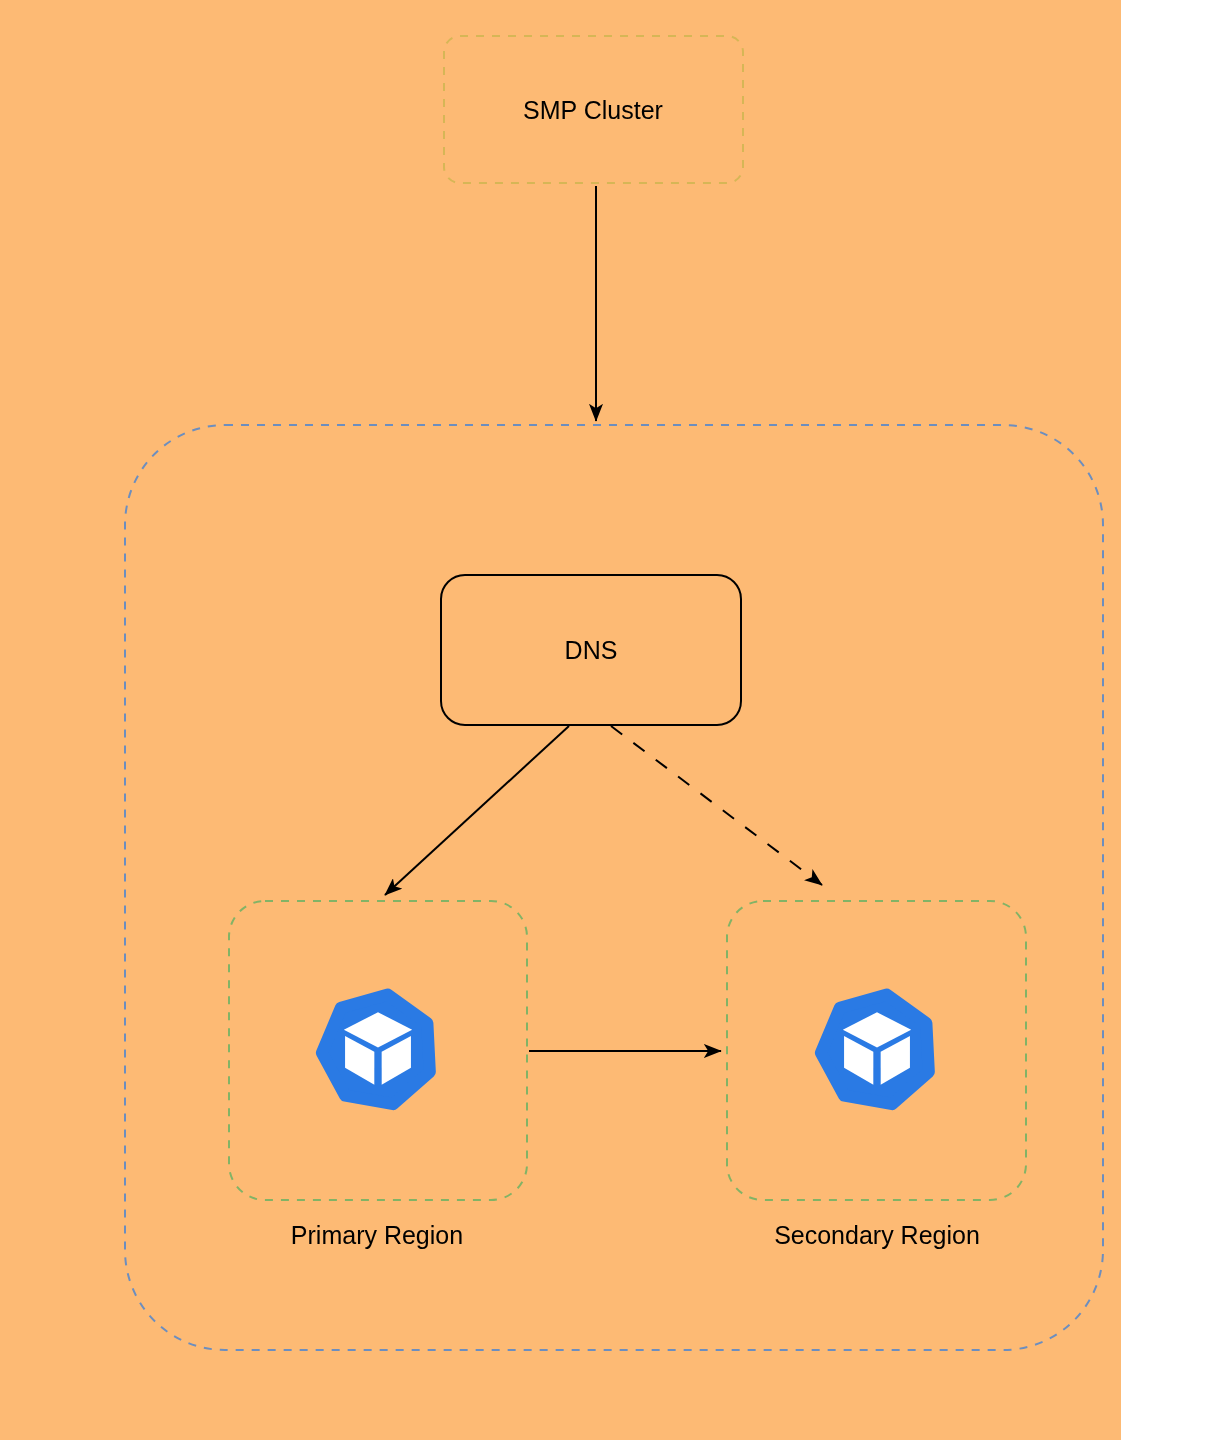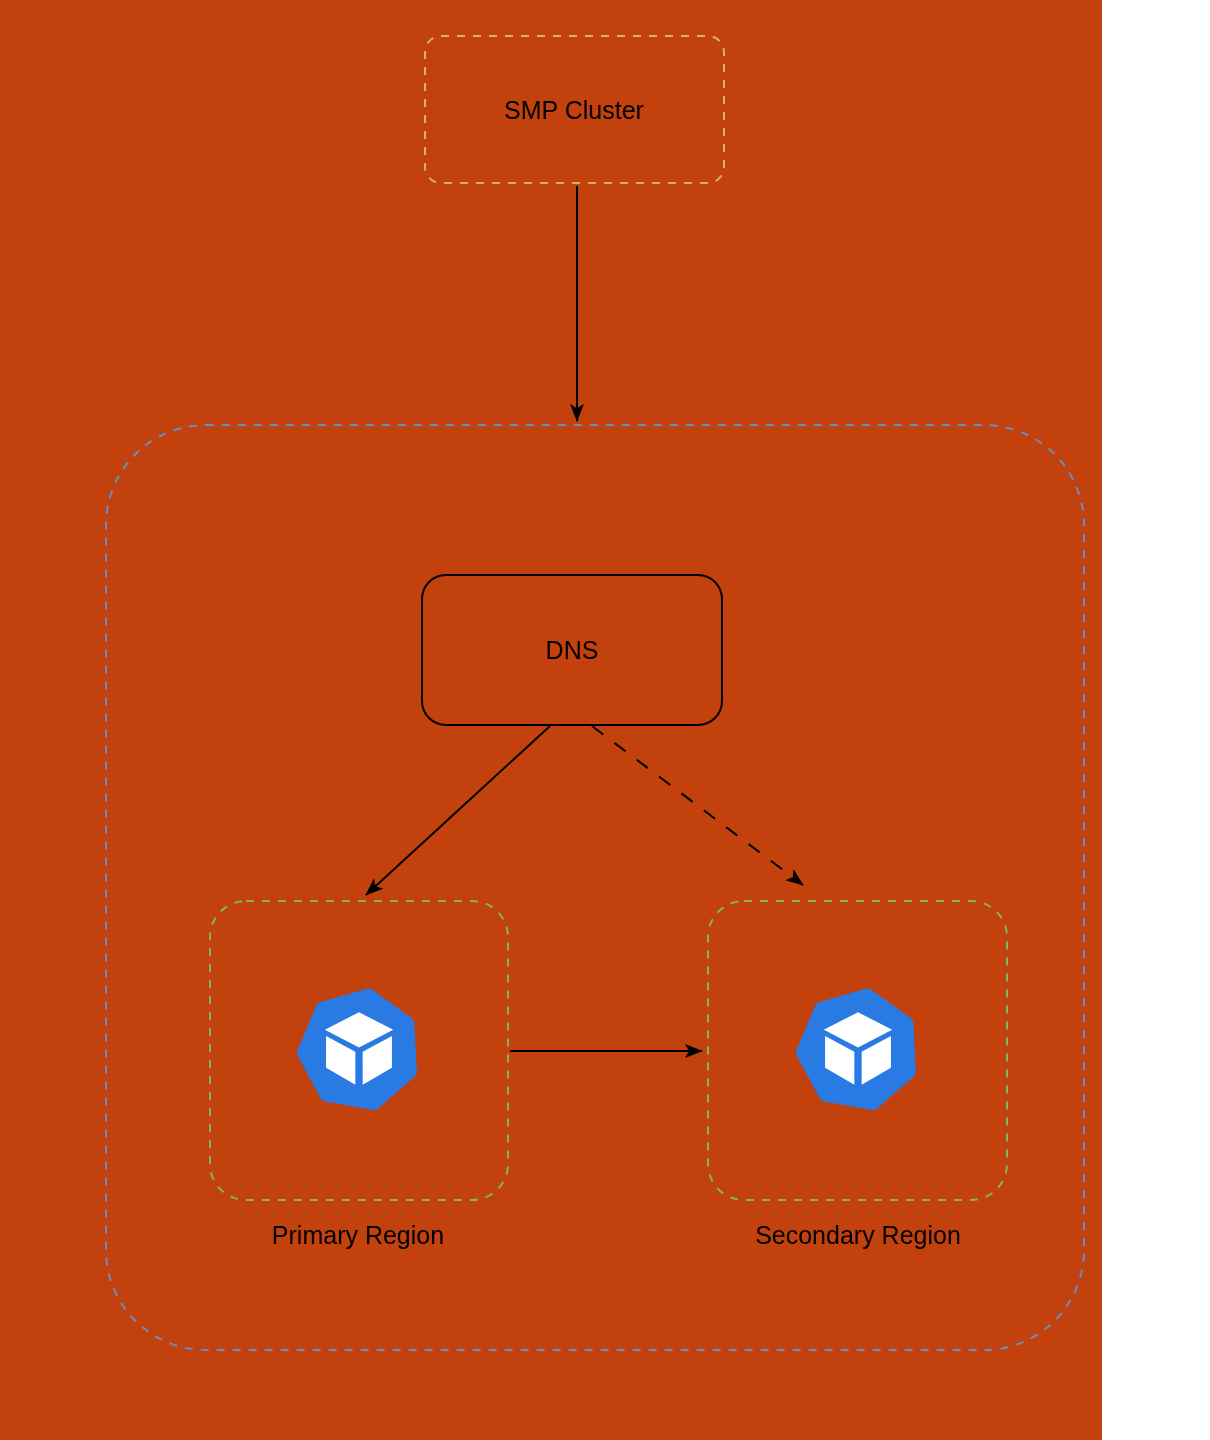--- a/index.html
+++ b/index.html
@@ -4,22 +4,23 @@
 <style>
   html, body {
     margin: 0;
     padding: 0;
     background: #ffffff;
   }
   .canvas {
     position: relative;
     width: 1102px;
     height: 1440px;
-    background: #c2410c;
+    background: #fdba74;
     font-family: "Liberation Sans", sans-serif;
+    padding-left: 19px;
   }
   svg { display: block; }
   .node-label {
     font-family: "Liberation Sans", sans-serif;
     font-size: 25px;
     fill: #000000;
   }
 </style>
 </head>
 <body>

